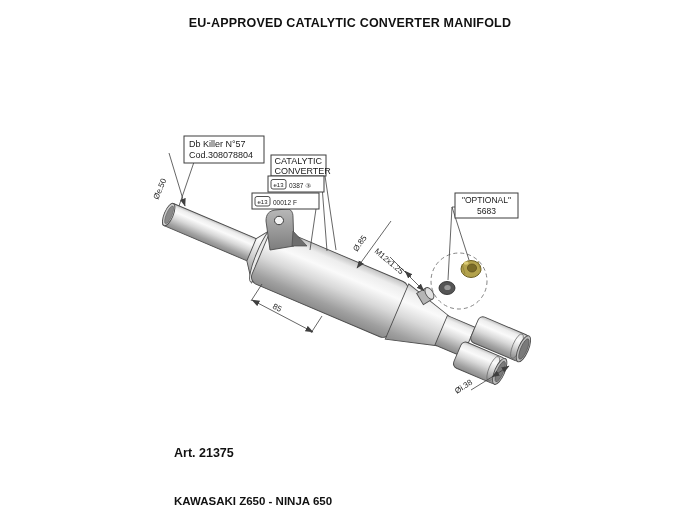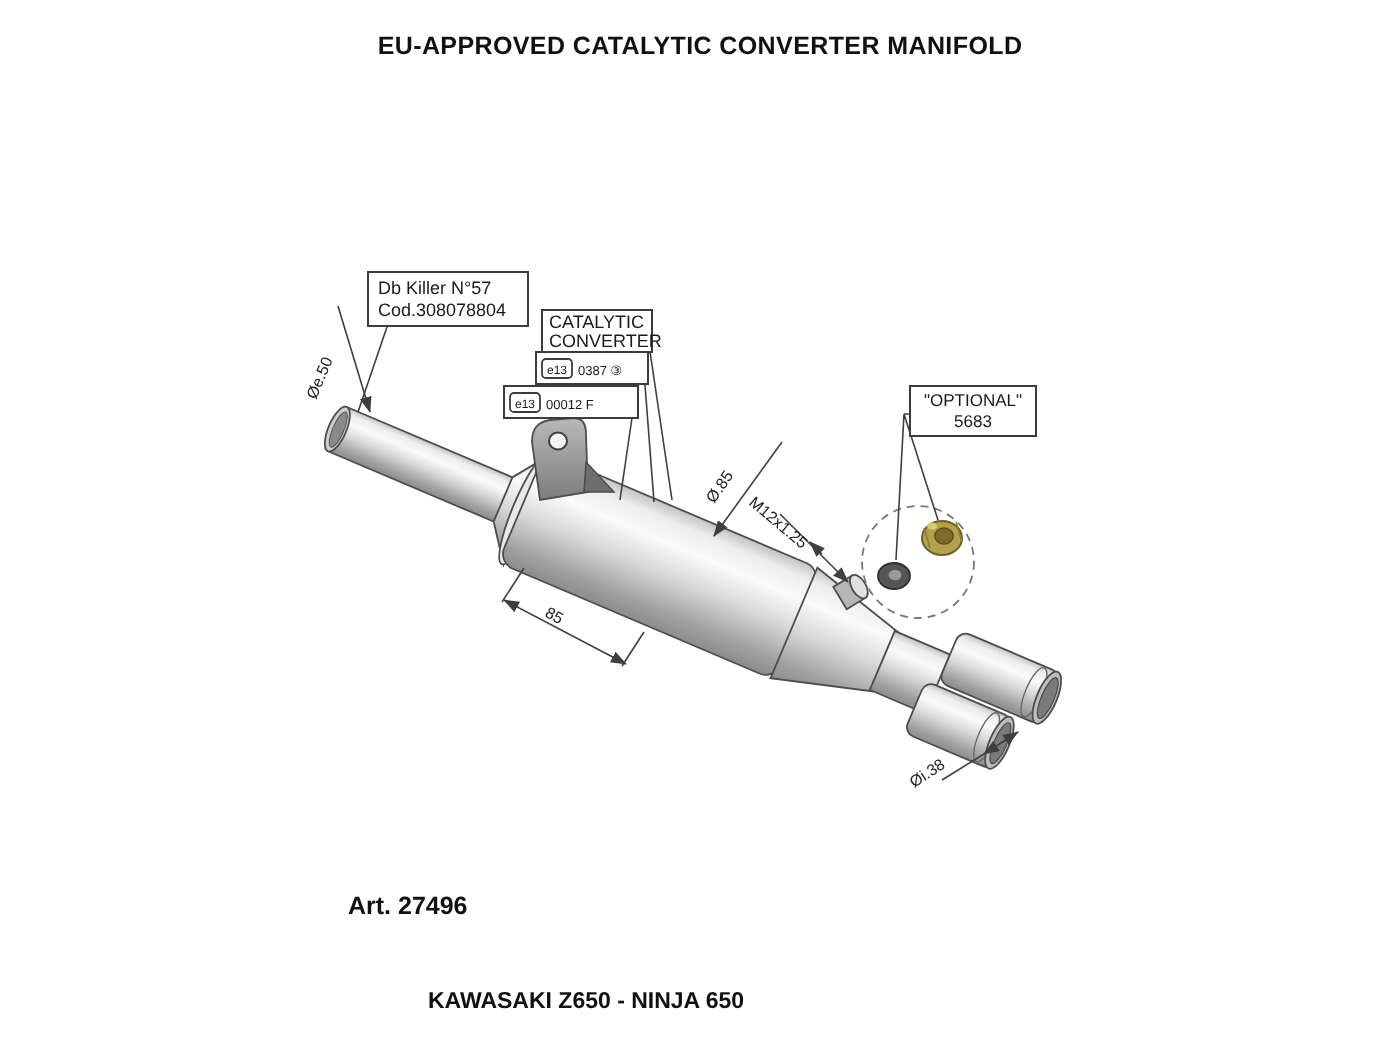--- a/index.html
+++ b/index.html
@@ -4,21 +4,21 @@
 <style>
   html,body{margin:0;padding:0;background:#fff;}
   .page{position:relative;width:700px;height:525px;background:#fff;overflow:hidden;
         font-family:"Liberation Sans",sans-serif;}
   .title{position:absolute;top:16px;left:0;width:100%;text-align:center;
          font-size:12.5px;font-weight:bold;color:#111;letter-spacing:.2px;}
   .drawing{position:absolute;left:0;top:0;width:700px;height:525px;}
   .footer-line{position:absolute;color:#111;font-weight:bold;white-space:nowrap;}
   .f-art{left:174px;top:446px;font-size:12.5px;}
   .f-suit{left:174px;top:471px;font-size:11.5px;}
-  .f-veh{left:174px;top:495px;font-size:11.5px;margin-left:40px;}
+  .f-veh{left:174px;top:495px;font-size:11.5px;}
   
   text{font-family:"Liberation Sans",sans-serif;fill:#1a1a1a;}
   .boxlbl{font-size:9px;}
   .optlbl{font-size:8.5px;text-anchor:middle;}
   .dim{font-size:8px;fill:#222;}
   .chip{font-size:6px;}
   .code{font-size:6.5px;}
   .callout-box{fill:#ffffff;stroke:#3c3c3c;stroke-width:1;}
   .lead{stroke:#3f3f3f;stroke-width:0.8;fill:none;}
   .dimline{stroke:#3f3f3f;stroke-width:0.8;fill:none;}
@@ -149,16 +149,16 @@
       <text class="optlbl" x="486.5" y="213.5">5683</text>
     </g>
 
     <text class="dim" x="158" y="200" transform="rotate(-67 158 200)">Øe.50</text>
     <text class="dim" x="357" y="252" transform="rotate(-55 357 252)">Ø.85</text>
     <text class="dim" x="374" y="252" transform="rotate(40 374 252)">M12x1.25</text>
     <text class="dim" x="272" y="308" transform="rotate(28 272 308)">85</text>
     <text class="dim" x="457" y="394" transform="rotate(-33 457 394)">Øi.38</text>
   </svg>
 
-  <div class="footer-line f-art">Art. 27496</div>
+  <div class="footer-line f-art">Art. 21375</div>
   <div class="footer-line f-veh">KAWASAKI Z650 - NINJA 650</div>
 
 </div>
 
 </body></html>

